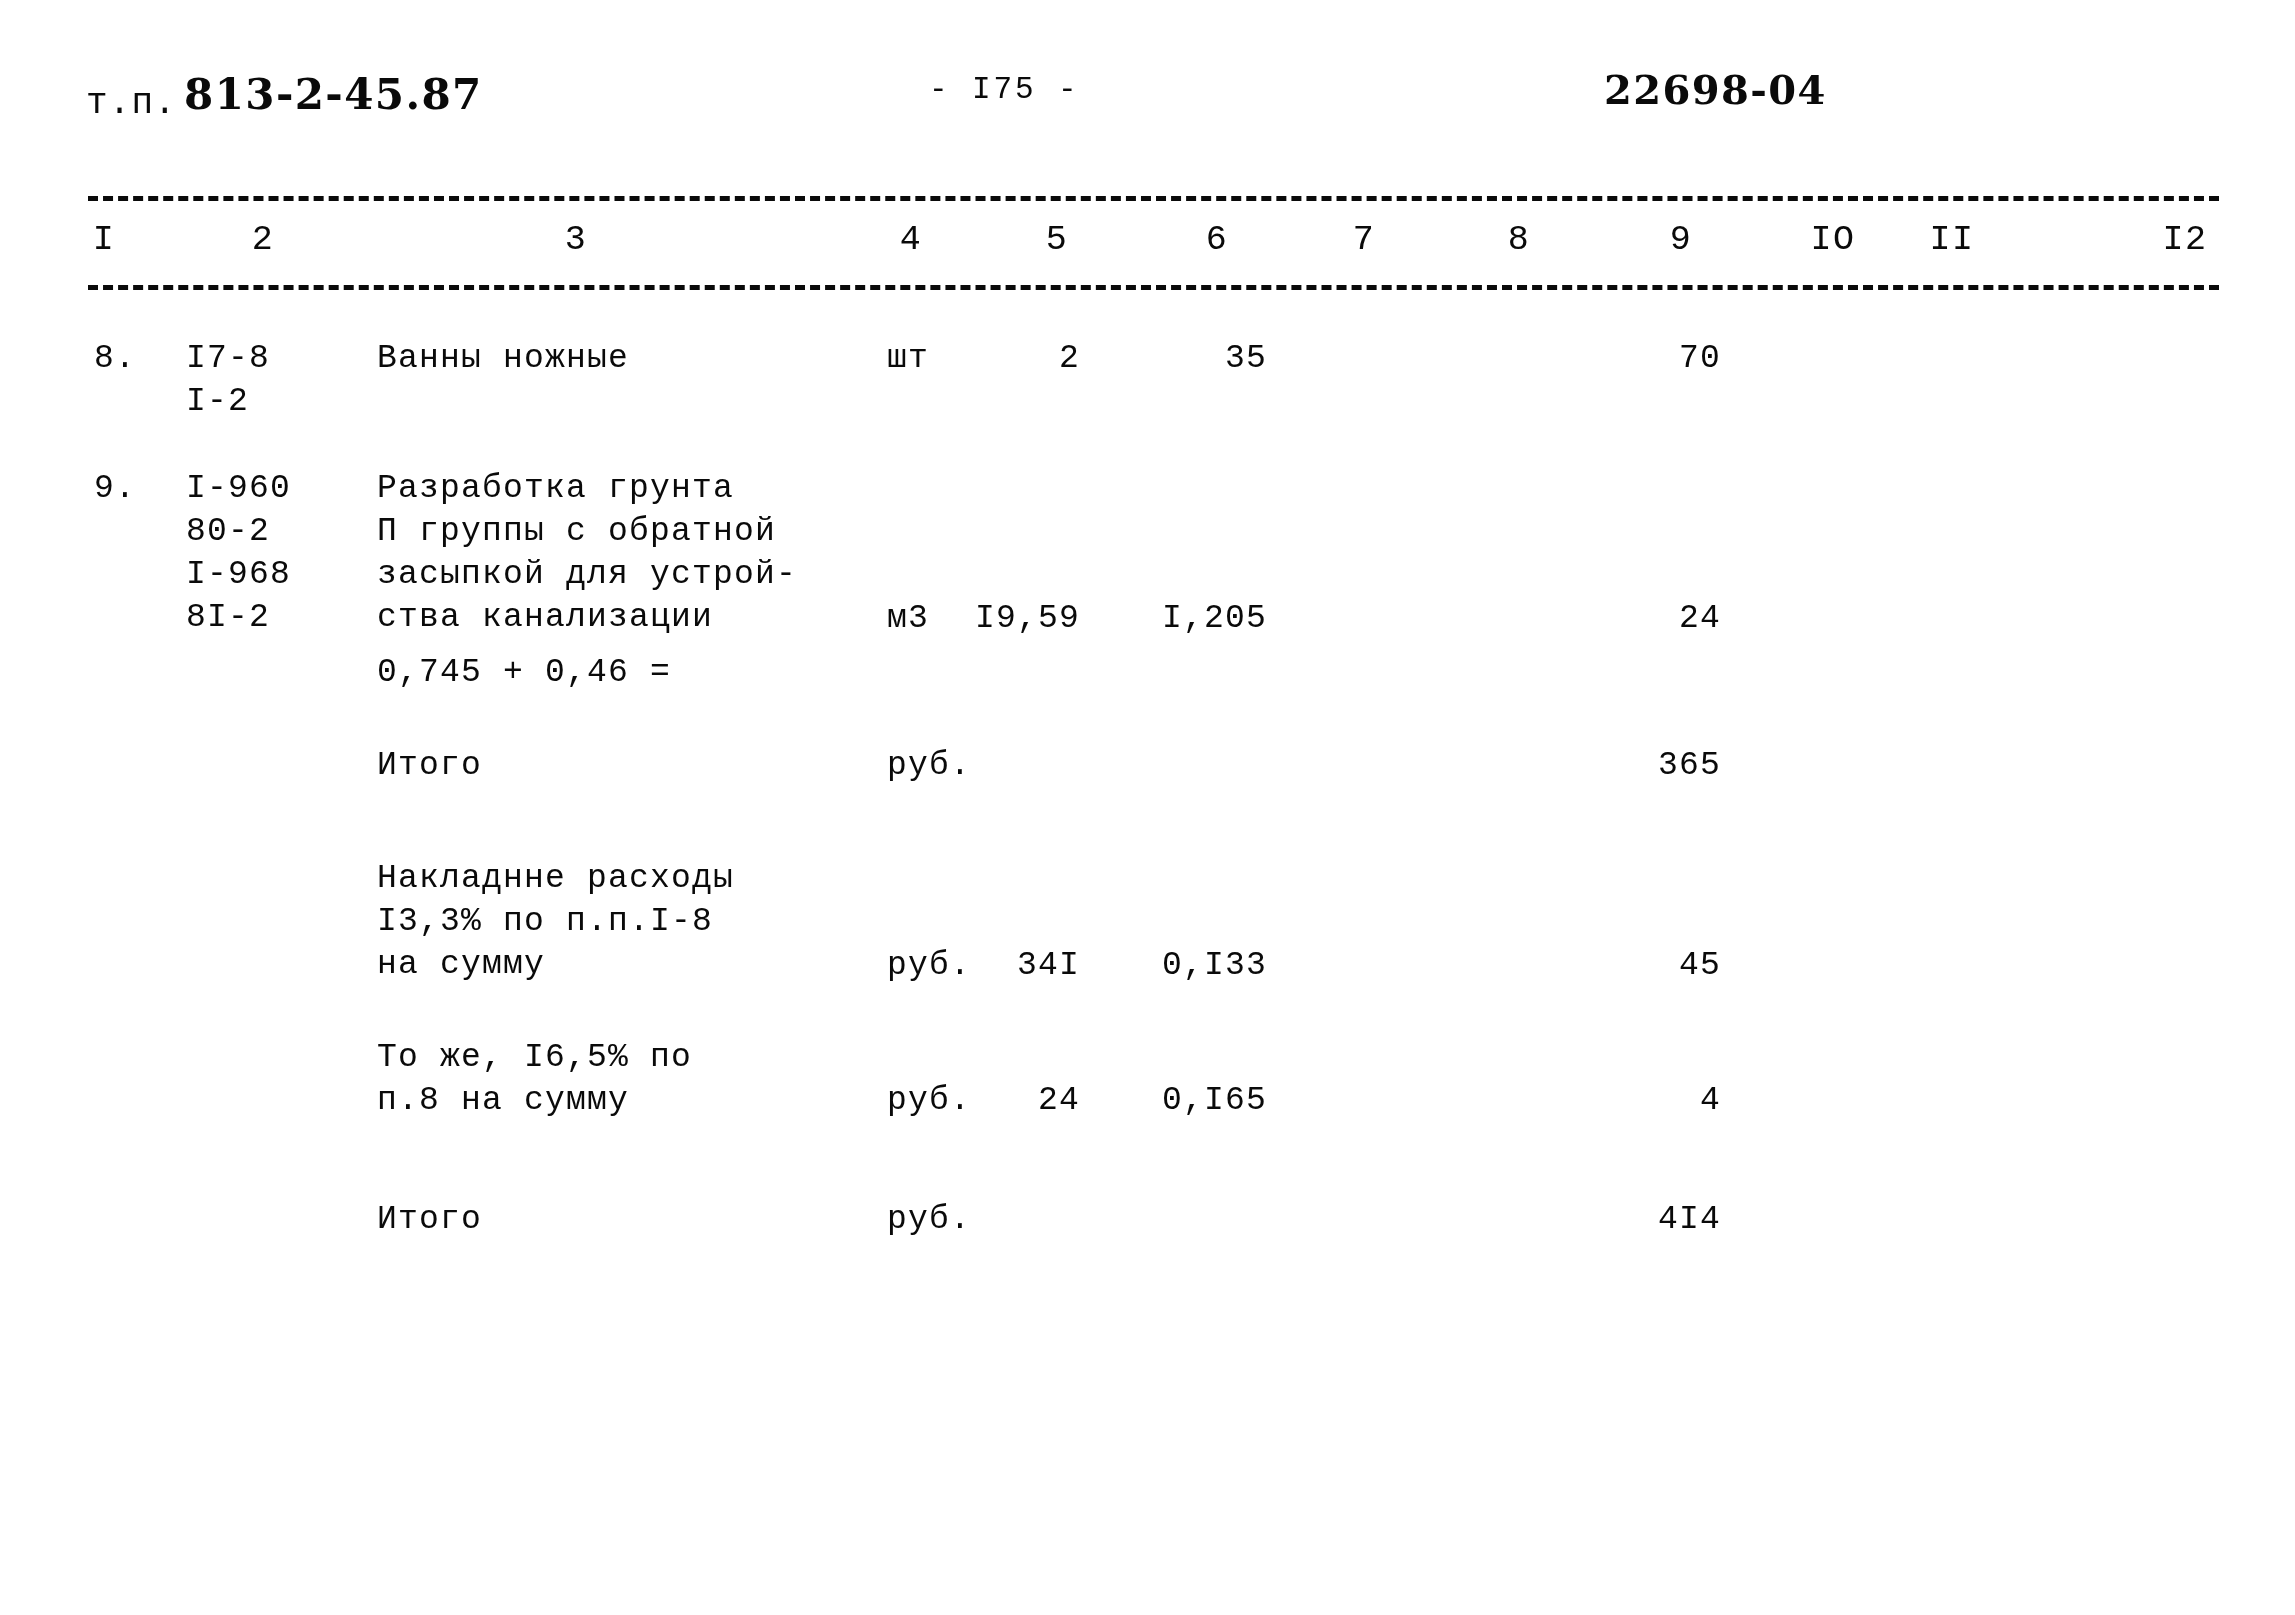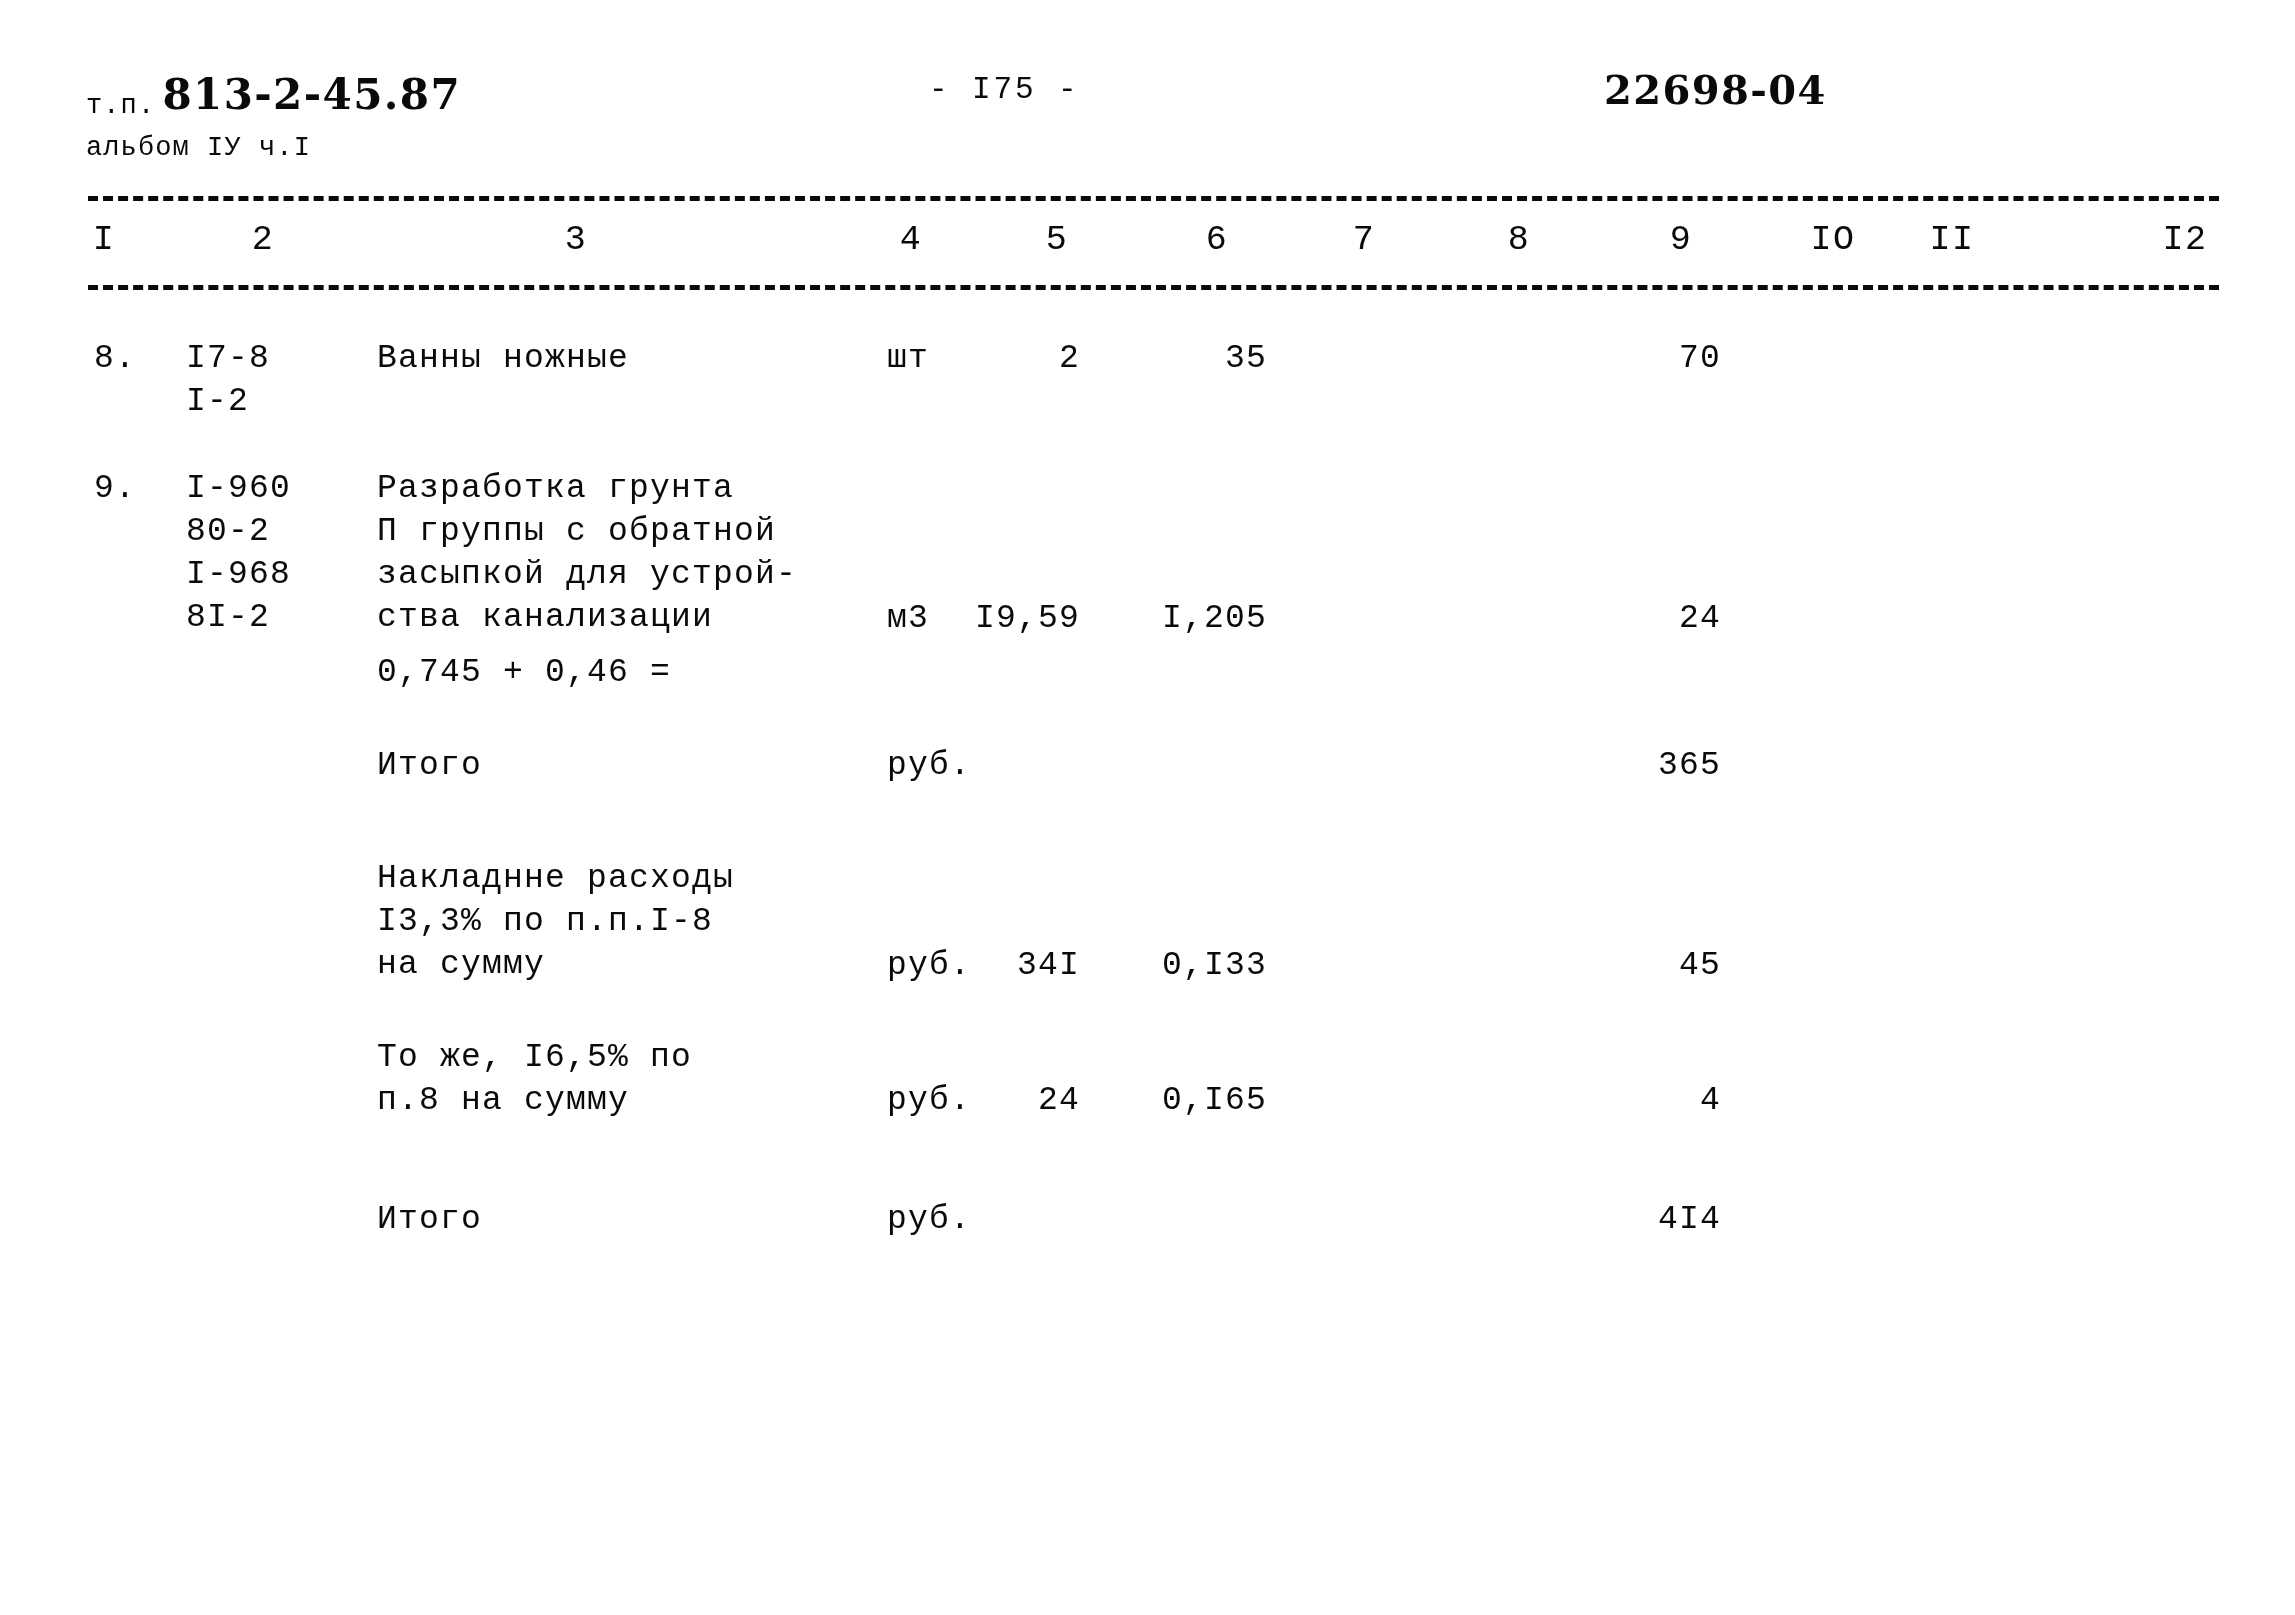--- a/index.html
+++ b/index.html
@@ -27,21 +27,21 @@
     top: 69px;
     line-height: 1.42;
   }
   .hdr-line {
     white-space: nowrap;
     font-size: 33px;
     letter-spacing: 0.7px;
   }
   .typed {
     font-family: "Liberation Mono", "DejaVu Sans Mono", monospace;
-    font-size: 27px;
+    font-size: 36px;
     letter-spacing: 1.1px;
   }
   .handwritten {
     font-family: "DejaVu Serif", serif;
     font-weight: 700;
     font-size: 42px;
     letter-spacing: 1.4px;
     position: relative;
     top: -4.3px;
     margin-left: 7.2px;
@@ -123,21 +123,20 @@
   .c6-right { left: 1267px; }
   .c9-right { left: 1721px; }
 </style>
 </head>
 <body>
 
 <div id="page">
 
   <div class="hdr-left">
     <div class="hdr-line"><span class="typed">т.п.</span><span class="handwritten">813-2-45.87</span></div>
-    <div class="hdr-line typed">альбом IУ ч.I</div>
   </div>
 
   <div class="page-number">- I75 -</div>
 
   <div class="doc-code">22698-04</div>
 
   <div class="rule rule-top"></div>
   <div class="colnums" id="colnums">
       <div class="colnum" style="left: 104px;">I</div>
       <div class="colnum" style="left: 263px;">2</div>

